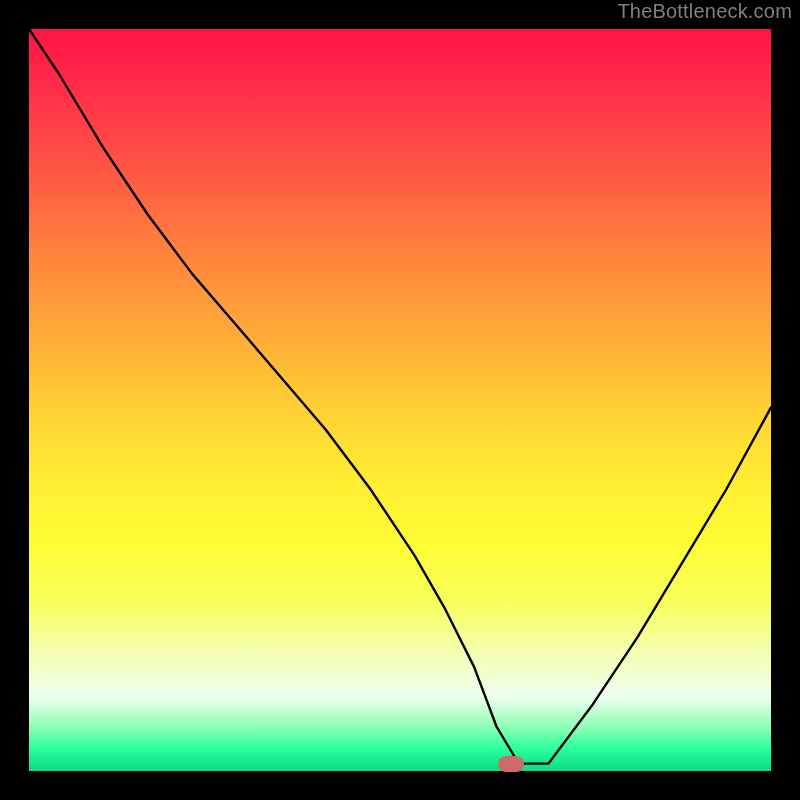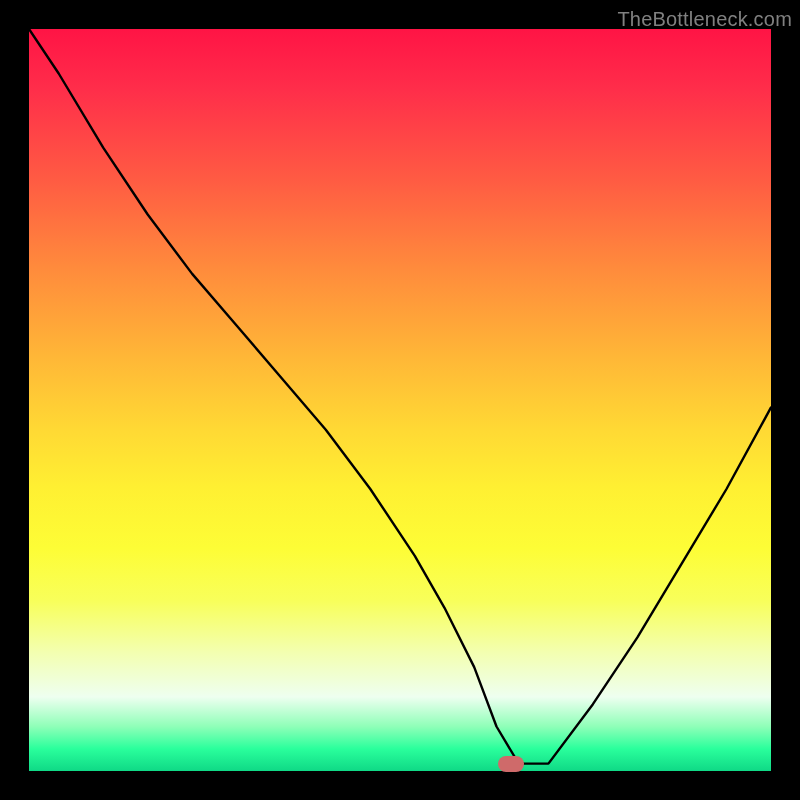--- a/index.html
+++ b/index.html
@@ -35,21 +35,21 @@
       #f8ff5a 77%,
       #f3ffb0 84%,
       #eefff0 90%,
       #8fffb8 94%,
       #2aff9c 97%,
       #0fd986 100%
     );
   }
   .watermark {
     position: absolute;
-    top: 8px;
+    top: 0;
     right: 8px;
     color: #808080;
     font-family: Arial, Helvetica, sans-serif;
     font-size: 20px;
     letter-spacing: 0.2px;
     user-select: none;
   }
   .curve {
     position: absolute;
     left: 0;

